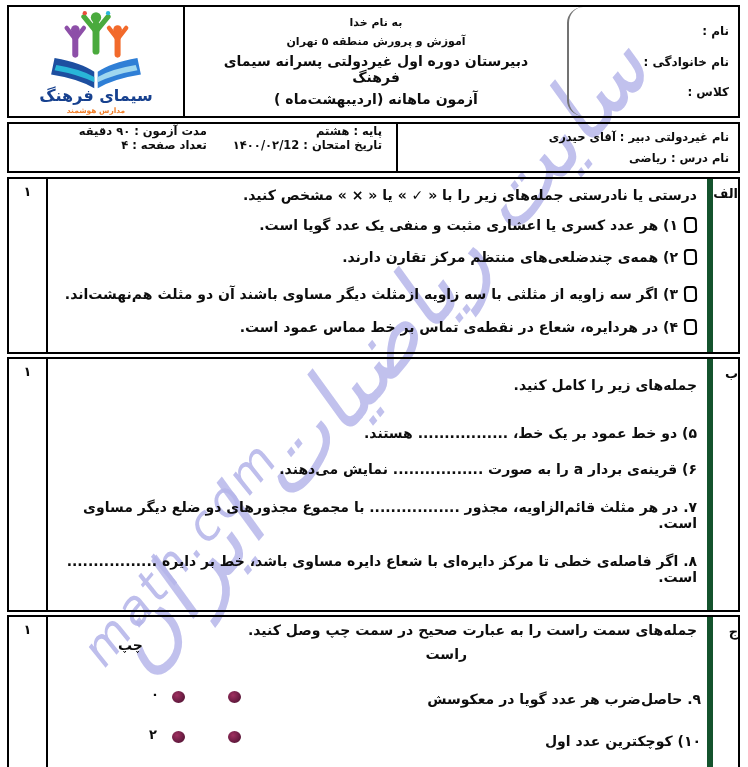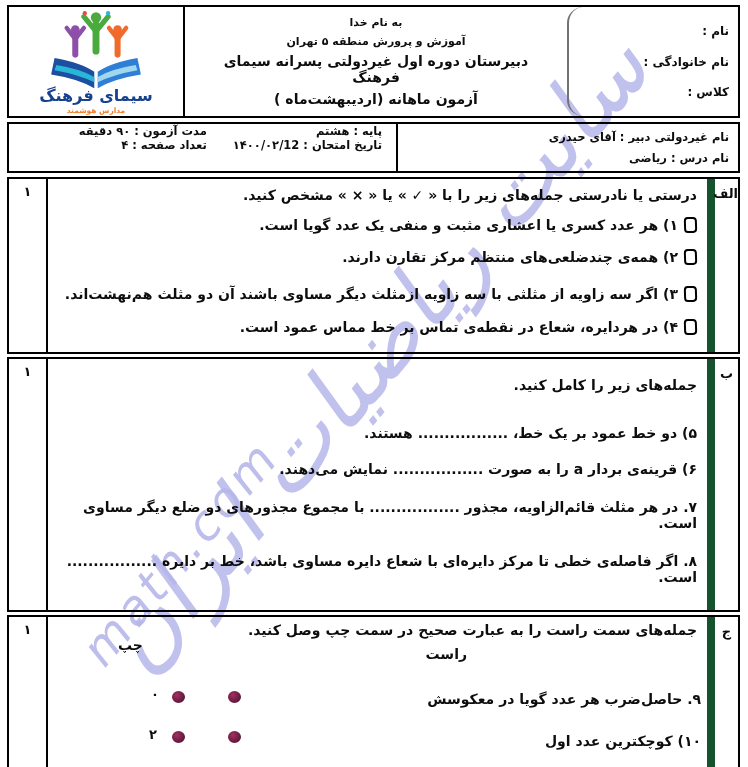--- a/index.html
+++ b/index.html
@@ -34,21 +34,21 @@
   .h2-right { width:342px; border-left:2px solid #000; display:flex; flex-direction:column;
               justify-content:space-evenly; padding-right:9px; }
   .h2-left { flex:1; display:flex; padding-right:14px; }
   .h2-col { display:flex; flex-direction:column; justify-content:flex-start; text-align:right; }
   .h2-col-b { margin-right:26px; }
   
   .qrow { display:flex; }
   .rowA { top:177px; height:177px; }
   .rowB { top:357px; height:255px; }
   .rowC { top:615px; height:155px; border-bottom:none; }
-  .sec-cell { width:31px; border-left:8px solid #14532d; text-align:center; padding-top:7px;
+  .sec-cell { width:31px; border-left:6px solid #14532d; padding-top:7px;
               font-size:13px; font-weight:bold; }
   .score-cell { width:39px; border-right:2px solid #000; text-align:center; padding-top:5px;
                 font-size:13px; font-weight:bold; }
   .content { flex:1; position:relative; padding:0 10px 0 6px; font-weight:bold; font-size:14px; }
   .instr { margin-top:8px; }
   .q { display:flex; align-items:center; gap:6px; }
   .cb { display:inline-block; flex:0 0 auto; width:13px; height:16px; border:2px solid #000;
         border-radius:4px; transform:rotate(-2deg); background:transparent; }
   .qa1 { margin-top:14px; } .qa2 { margin-top:16px; } .qa3 { margin-top:21px; } .qa4 { margin-top:17px; }
   .b-instr { margin-top:18px; }

